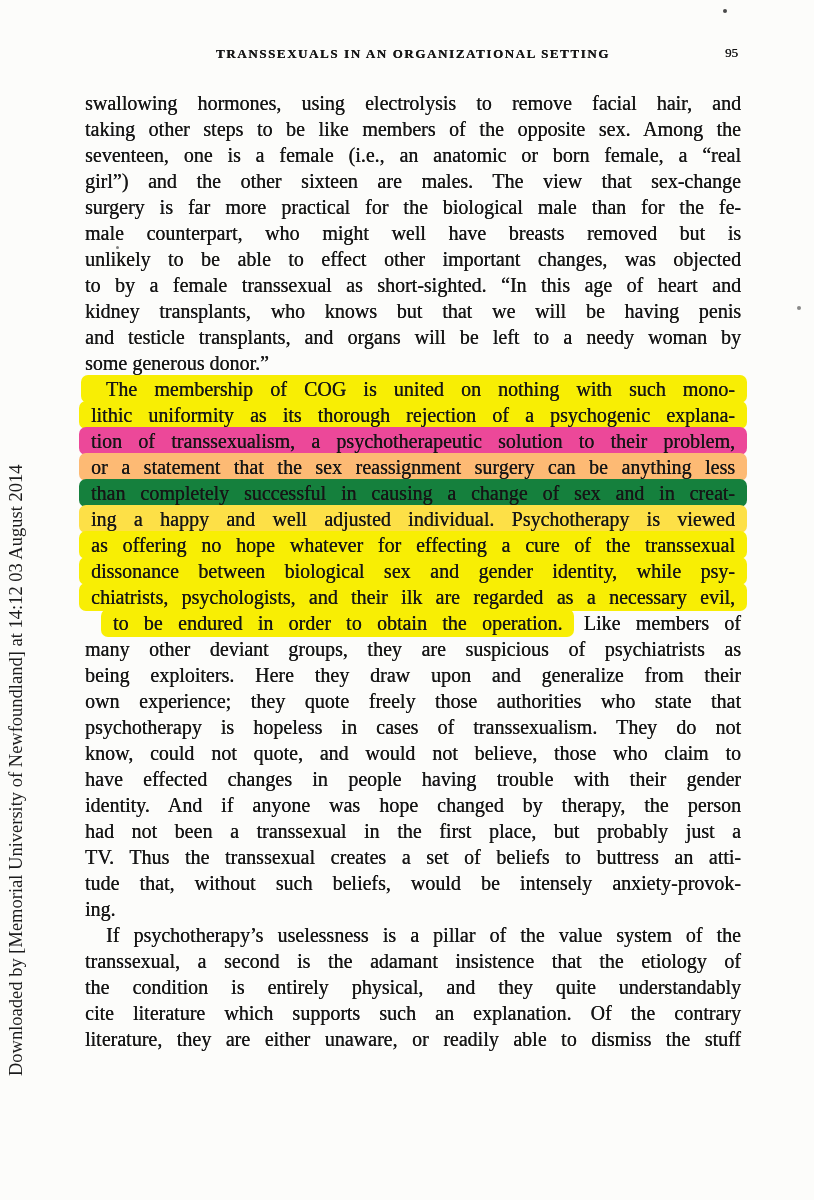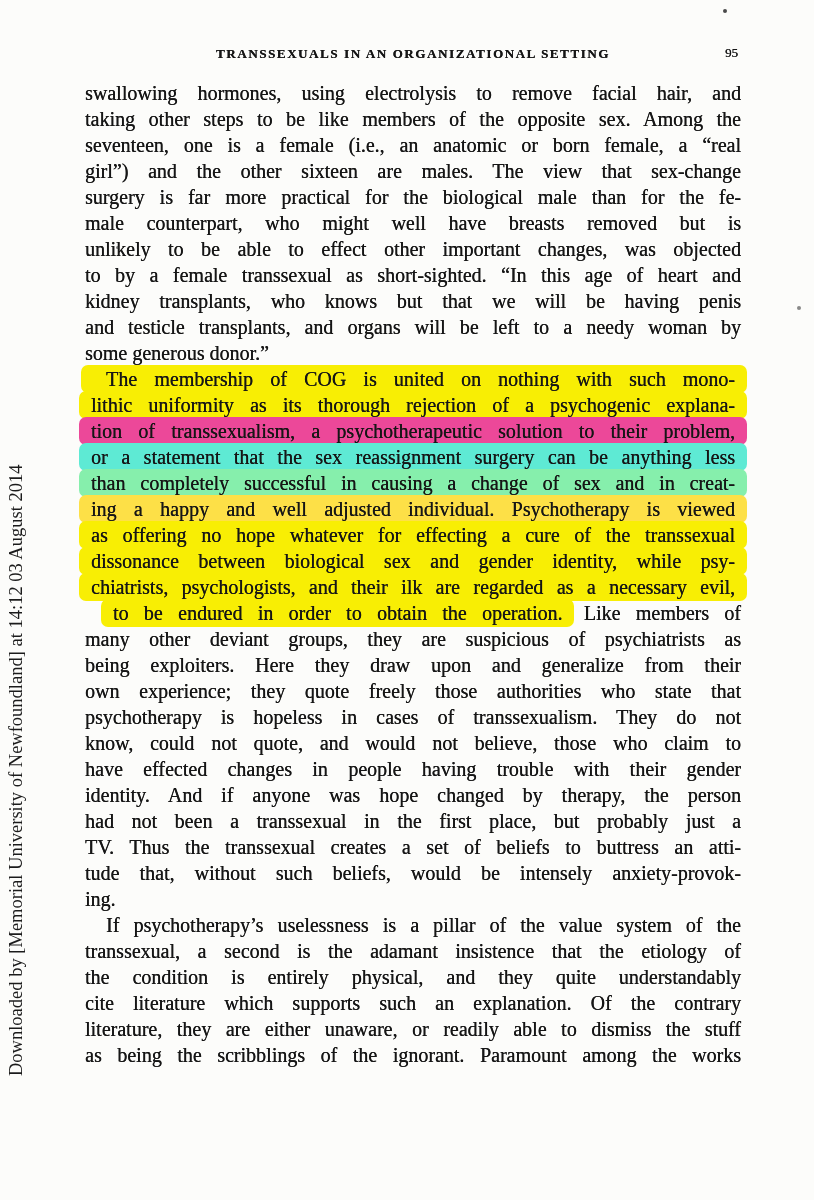--- a/index.html
+++ b/index.html
@@ -21,21 +21,21 @@
     text-shadow: 0.2px 0 0 currentColor;
   }
   .page-num {
     position: absolute; top: 45px; right: 76px;
     font-size: 13px;
     text-shadow: 0.2px 0 0 currentColor;
     text-align: right;
   }
 
   .body-text {
-    position: absolute; top: 80px; left: 85px; width: 656px;
+    position: absolute; top: 90px; left: 85px; width: 656px;
     font-size: 20px; line-height: 26px;
     text-shadow: 0.25px 0 0 currentColor;
   }
   .line { text-align: justify; }
   .line.just { text-align-last: justify; -moz-text-align-last: justify; }
   .line.indent { text-indent: 21px; }
 
   .hl {
     background: #f8ee04;
     padding: 3px 12px; margin: 0 -6px;
@@ -77,22 +77,22 @@
         <div class="line just"><span>unlikely to be able to effect other important changes, was objected</span></div>
         <div class="line just"><span>to by a female transsexual as short-sighted. “In this age of heart and</span></div>
         <div class="line just"><span>kidney transplants, who knows but that we will be having penis</span></div>
         <div class="line just"><span>and testicle transplants, and organs will be left to a needy woman by</span></div>
         <div class="line"><span>some generous donor.”</span></div>
       </div>
       <div>
         <div class="line just"><span class="hl hl-first" style="background: rgb(248, 238, 4);">The membership of COG is united on nothing with such mono-</span></div>
         <div class="line just"><span class="hl" style="background: rgb(248, 238, 4);">lithic uniformity as its thorough rejection of a psychogenic explana-</span></div>
         <div class="line just"><span class="hl" style="background: #ec4899;">tion of transsexualism, a psychotherapeutic solution to their problem,</span></div>
-        <div class="line just"><span class="hl" style="background: #5eead4;">or a statement that the sex reassignment surgery can be anything less</span></div>
-        <div class="line just"><span class="hl" style="background: #86efac;">than completely successful in causing a change of sex and in creat-</span></div>
+        <div class="line just"><span class="hl" style="background: #fdba74;">or a statement that the sex reassignment surgery can be anything less</span></div>
+        <div class="line just"><span class="hl" style="background: #15803d;">than completely successful in causing a change of sex and in creat-</span></div>
         <div class="line just"><span class="hl" style="background: #fde047;">ing a happy and well adjusted individual. Psychotherapy is viewed</span></div>
         <div class="line just"><span class="hl" style="background: rgb(248, 238, 4);">as offering no hope whatever for effecting a cure of the transsexual</span></div>
         <div class="line just"><span class="hl" style="background: rgb(248, 238, 4);">dissonance between biological sex and gender identity, while psy-</span></div>
         <div class="line just"><span class="hl" style="background: rgb(248, 238, 4);">chiatrists, psychologists, and their ilk are regarded as a necessary evil,</span></div>
         <div class="line just"><span class="hl" style="background: rgb(248, 238, 4); margin-left: 16px;">to be endured in order to obtain the operation.</span><span> Like members of</span></div>
         <div class="line just"><span>many other deviant groups, they are suspicious of psychiatrists as</span></div>
         <div class="line just"><span>being exploiters. Here they draw upon and generalize from their</span></div>
         <div class="line just"><span>own experience; they quote freely those authorities who state that</span></div>
         <div class="line just"><span>psychotherapy is hopeless in cases of transsexualism. They do not</span></div>
         <div class="line just"><span>know, could not quote, and would not believe, those who claim to</span></div>
@@ -102,21 +102,20 @@
         <div class="line just"><span>TV. Thus the transsexual creates a set of beliefs to buttress an atti-</span></div>
         <div class="line just"><span>tude that, without such beliefs, would be intensely anxiety-provok-</span></div>
         <div class="line"><span>ing.</span></div>
       </div>
       <div>
         <div class="line just indent"><span>If psychotherapy’s uselessness is a pillar of the value system of the</span></div>
         <div class="line just"><span>transsexual, a second is the adamant insistence that the etiology of</span></div>
         <div class="line just"><span>the condition is entirely physical, and they quite understandably</span></div>
         <div class="line just"><span>cite literature which supports such an explanation. Of the contrary</span></div>
         <div class="line just"><span>literature, they are either unaware, or readily able to dismiss the stuff</span></div>
-        <div class="line just"><span>as being the scribblings of the ignorant. Paramount among the works</span></div>
       </div>
     </div>
 
   <div class="watermark">Downloaded by [Memorial University of Newfoundland] at 14:12 03 August 2014</div>
 
   <div class="artifact a1"></div>
   <div class="artifact a2"></div>
   <div class="artifact a3"></div>
 
 </div>

